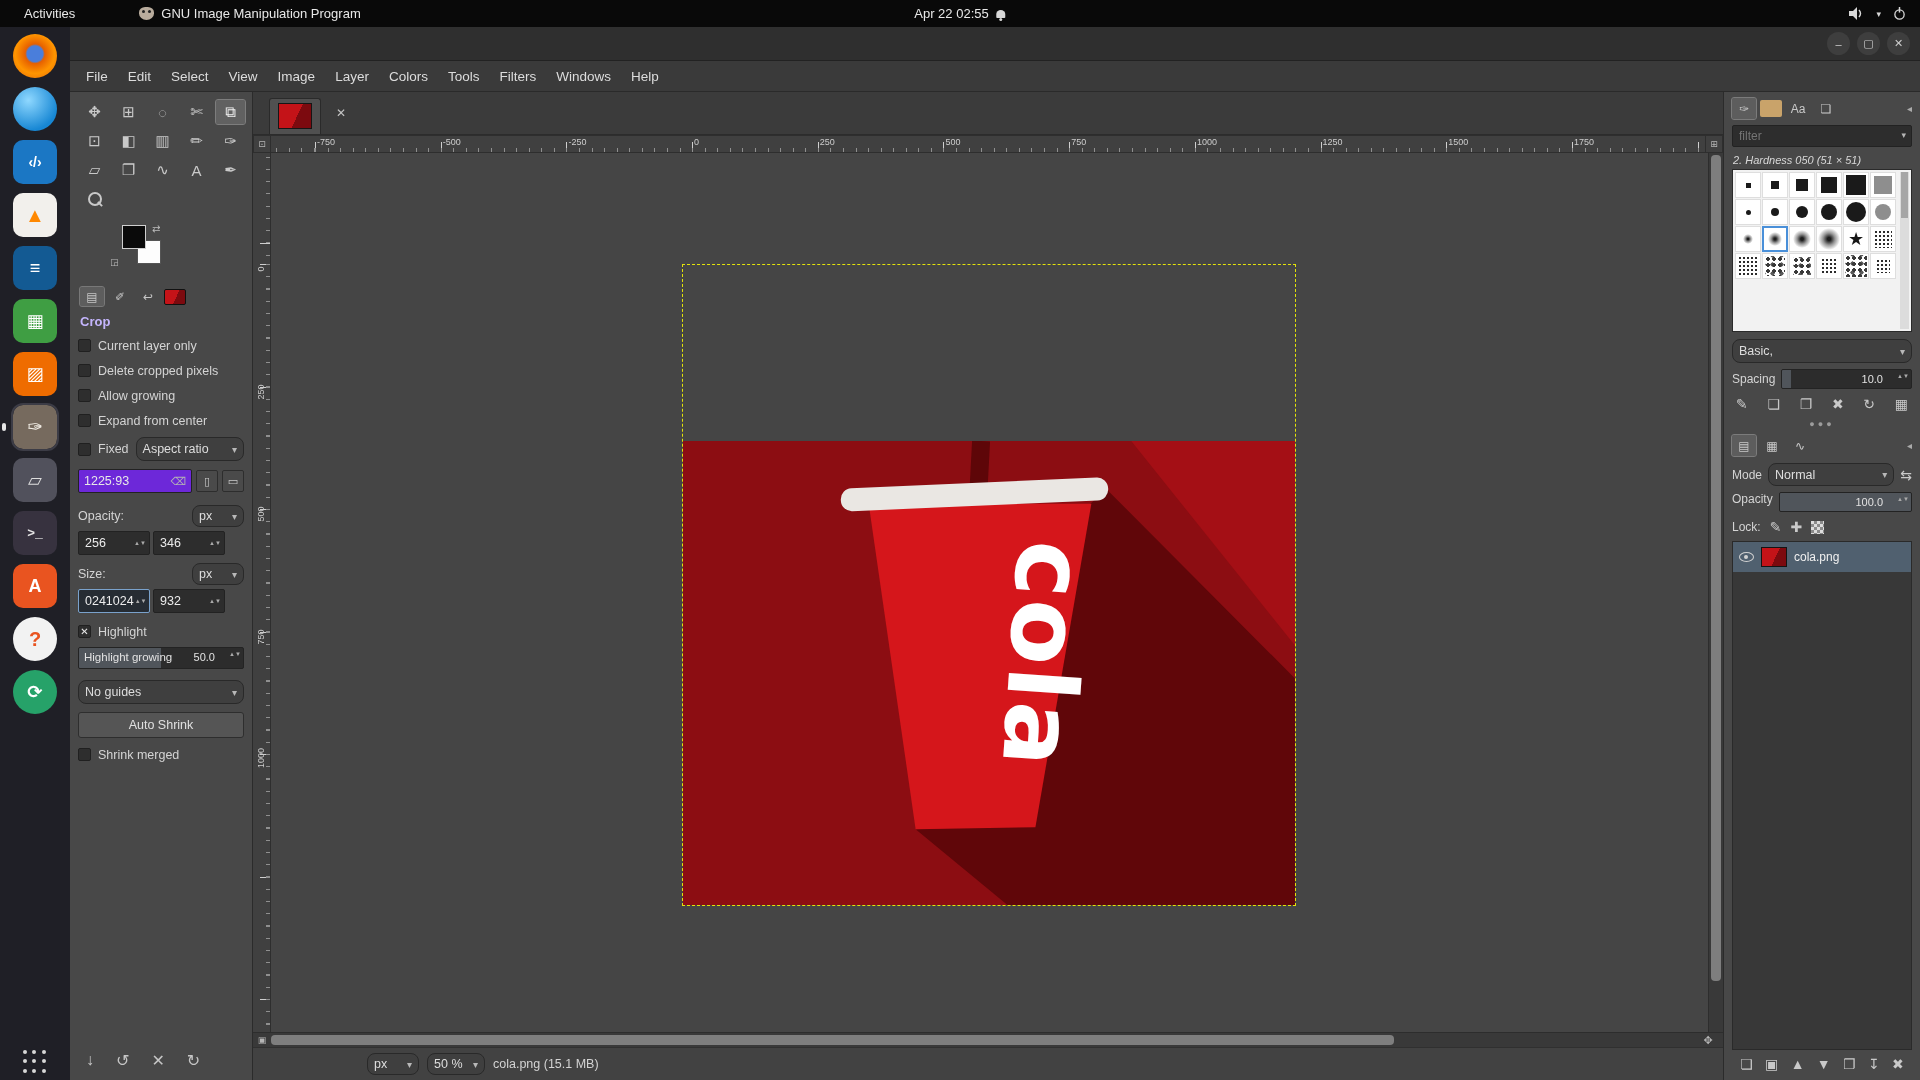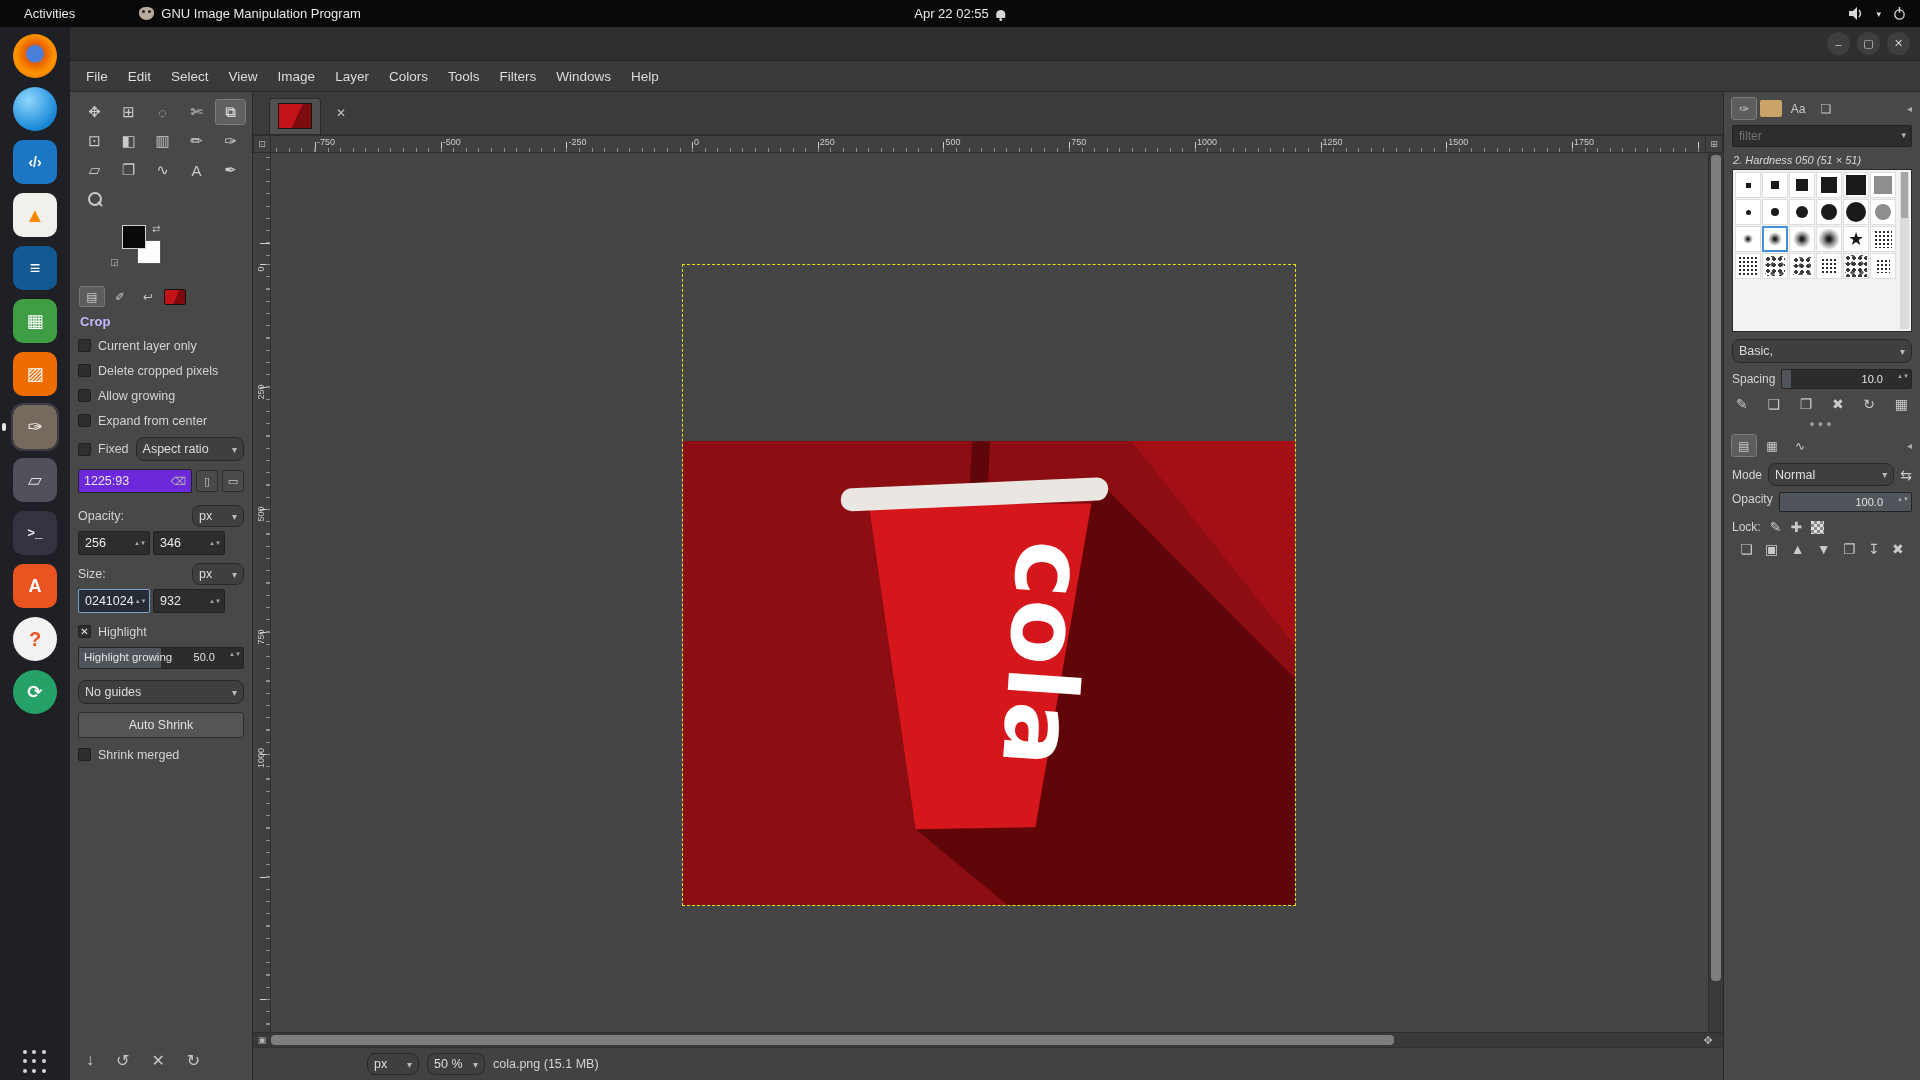--- a/index.html
+++ b/index.html
@@ -561,20 +561,27 @@
             </span>
           </div>
 
           <div id="lock-row">
             <span>Lock:</span>
             <span class="ric">✎</span>
             <span class="ric">✚</span>
             <span class="checker"></span>
           </div>
 
+          <div id="layer-list">
+            <div id="layer-row">
+              <span class="eye"></span>
+              <span id="layer-thumb"></span>
+              <span id="layer-name">cola.png</span>
+            </div>
+          </div>
 
           <div id="rp-footer">
               <div class="ric">❏</div>
               <div class="ric">▣</div>
               <div class="ric">▲</div>
               <div class="ric">▼</div>
               <div class="ric">❐</div>
               <div class="ric">↧</div>
               <div class="ric">✖</div>
             </div>

